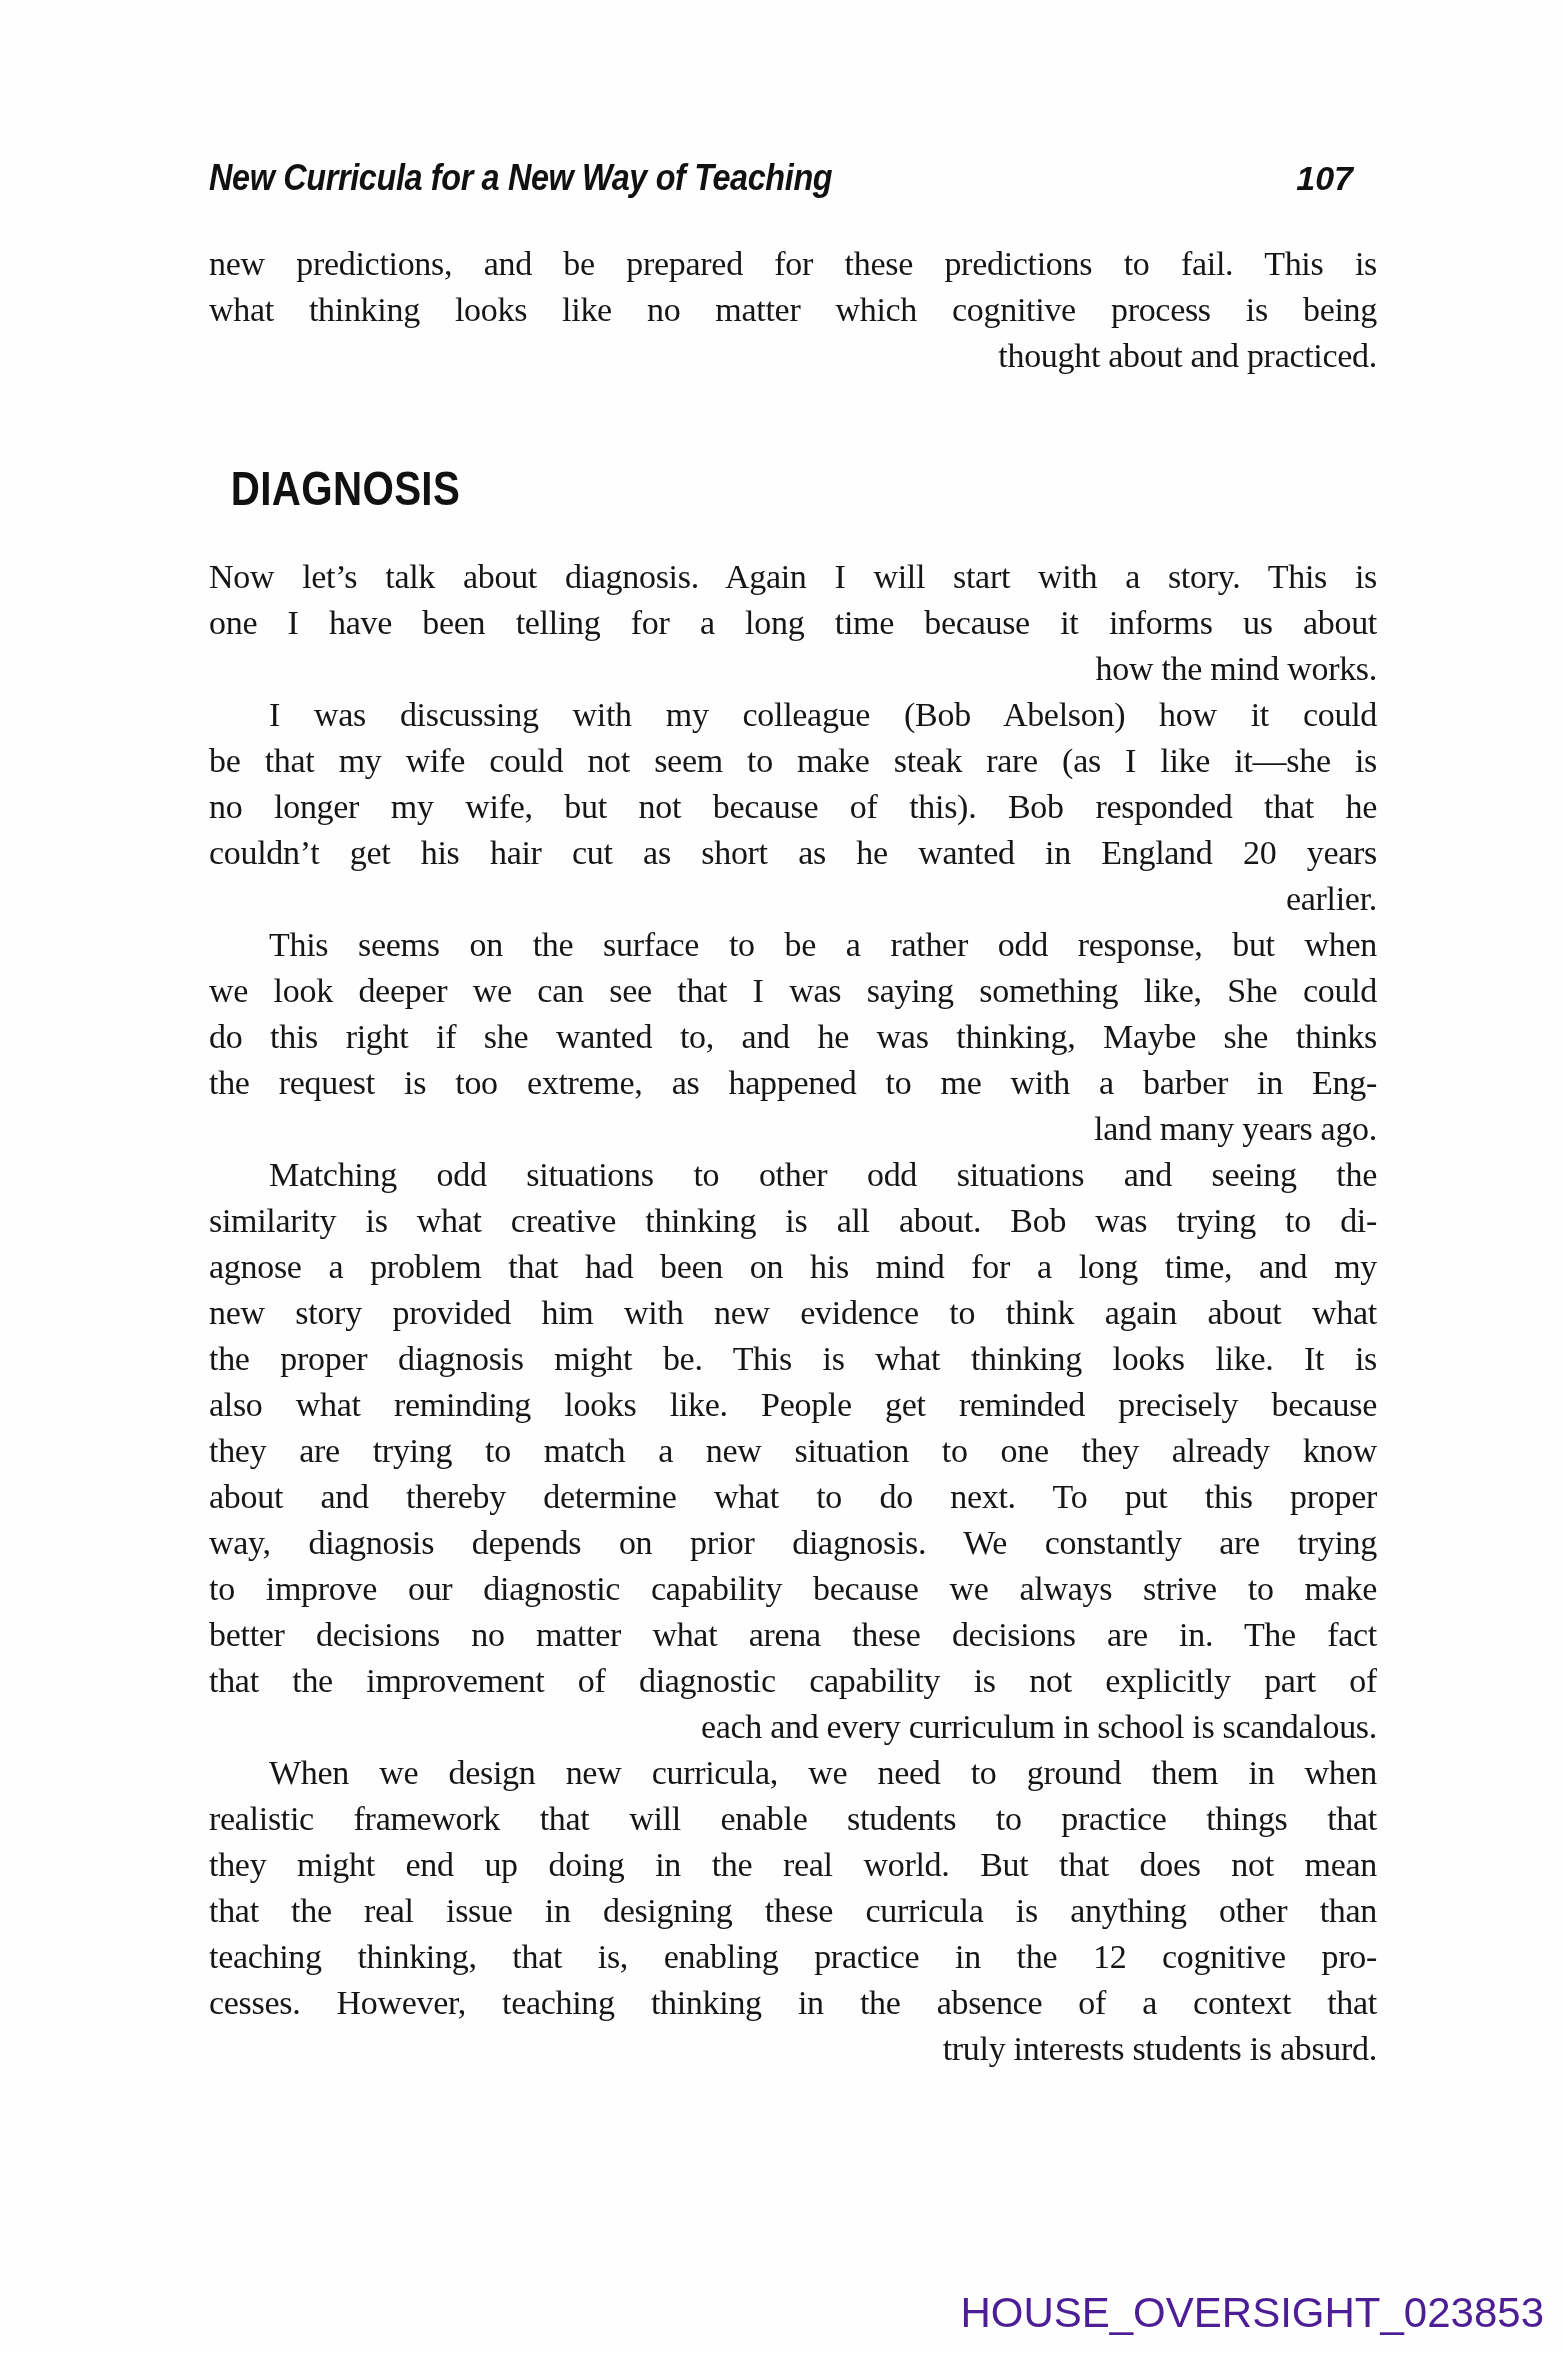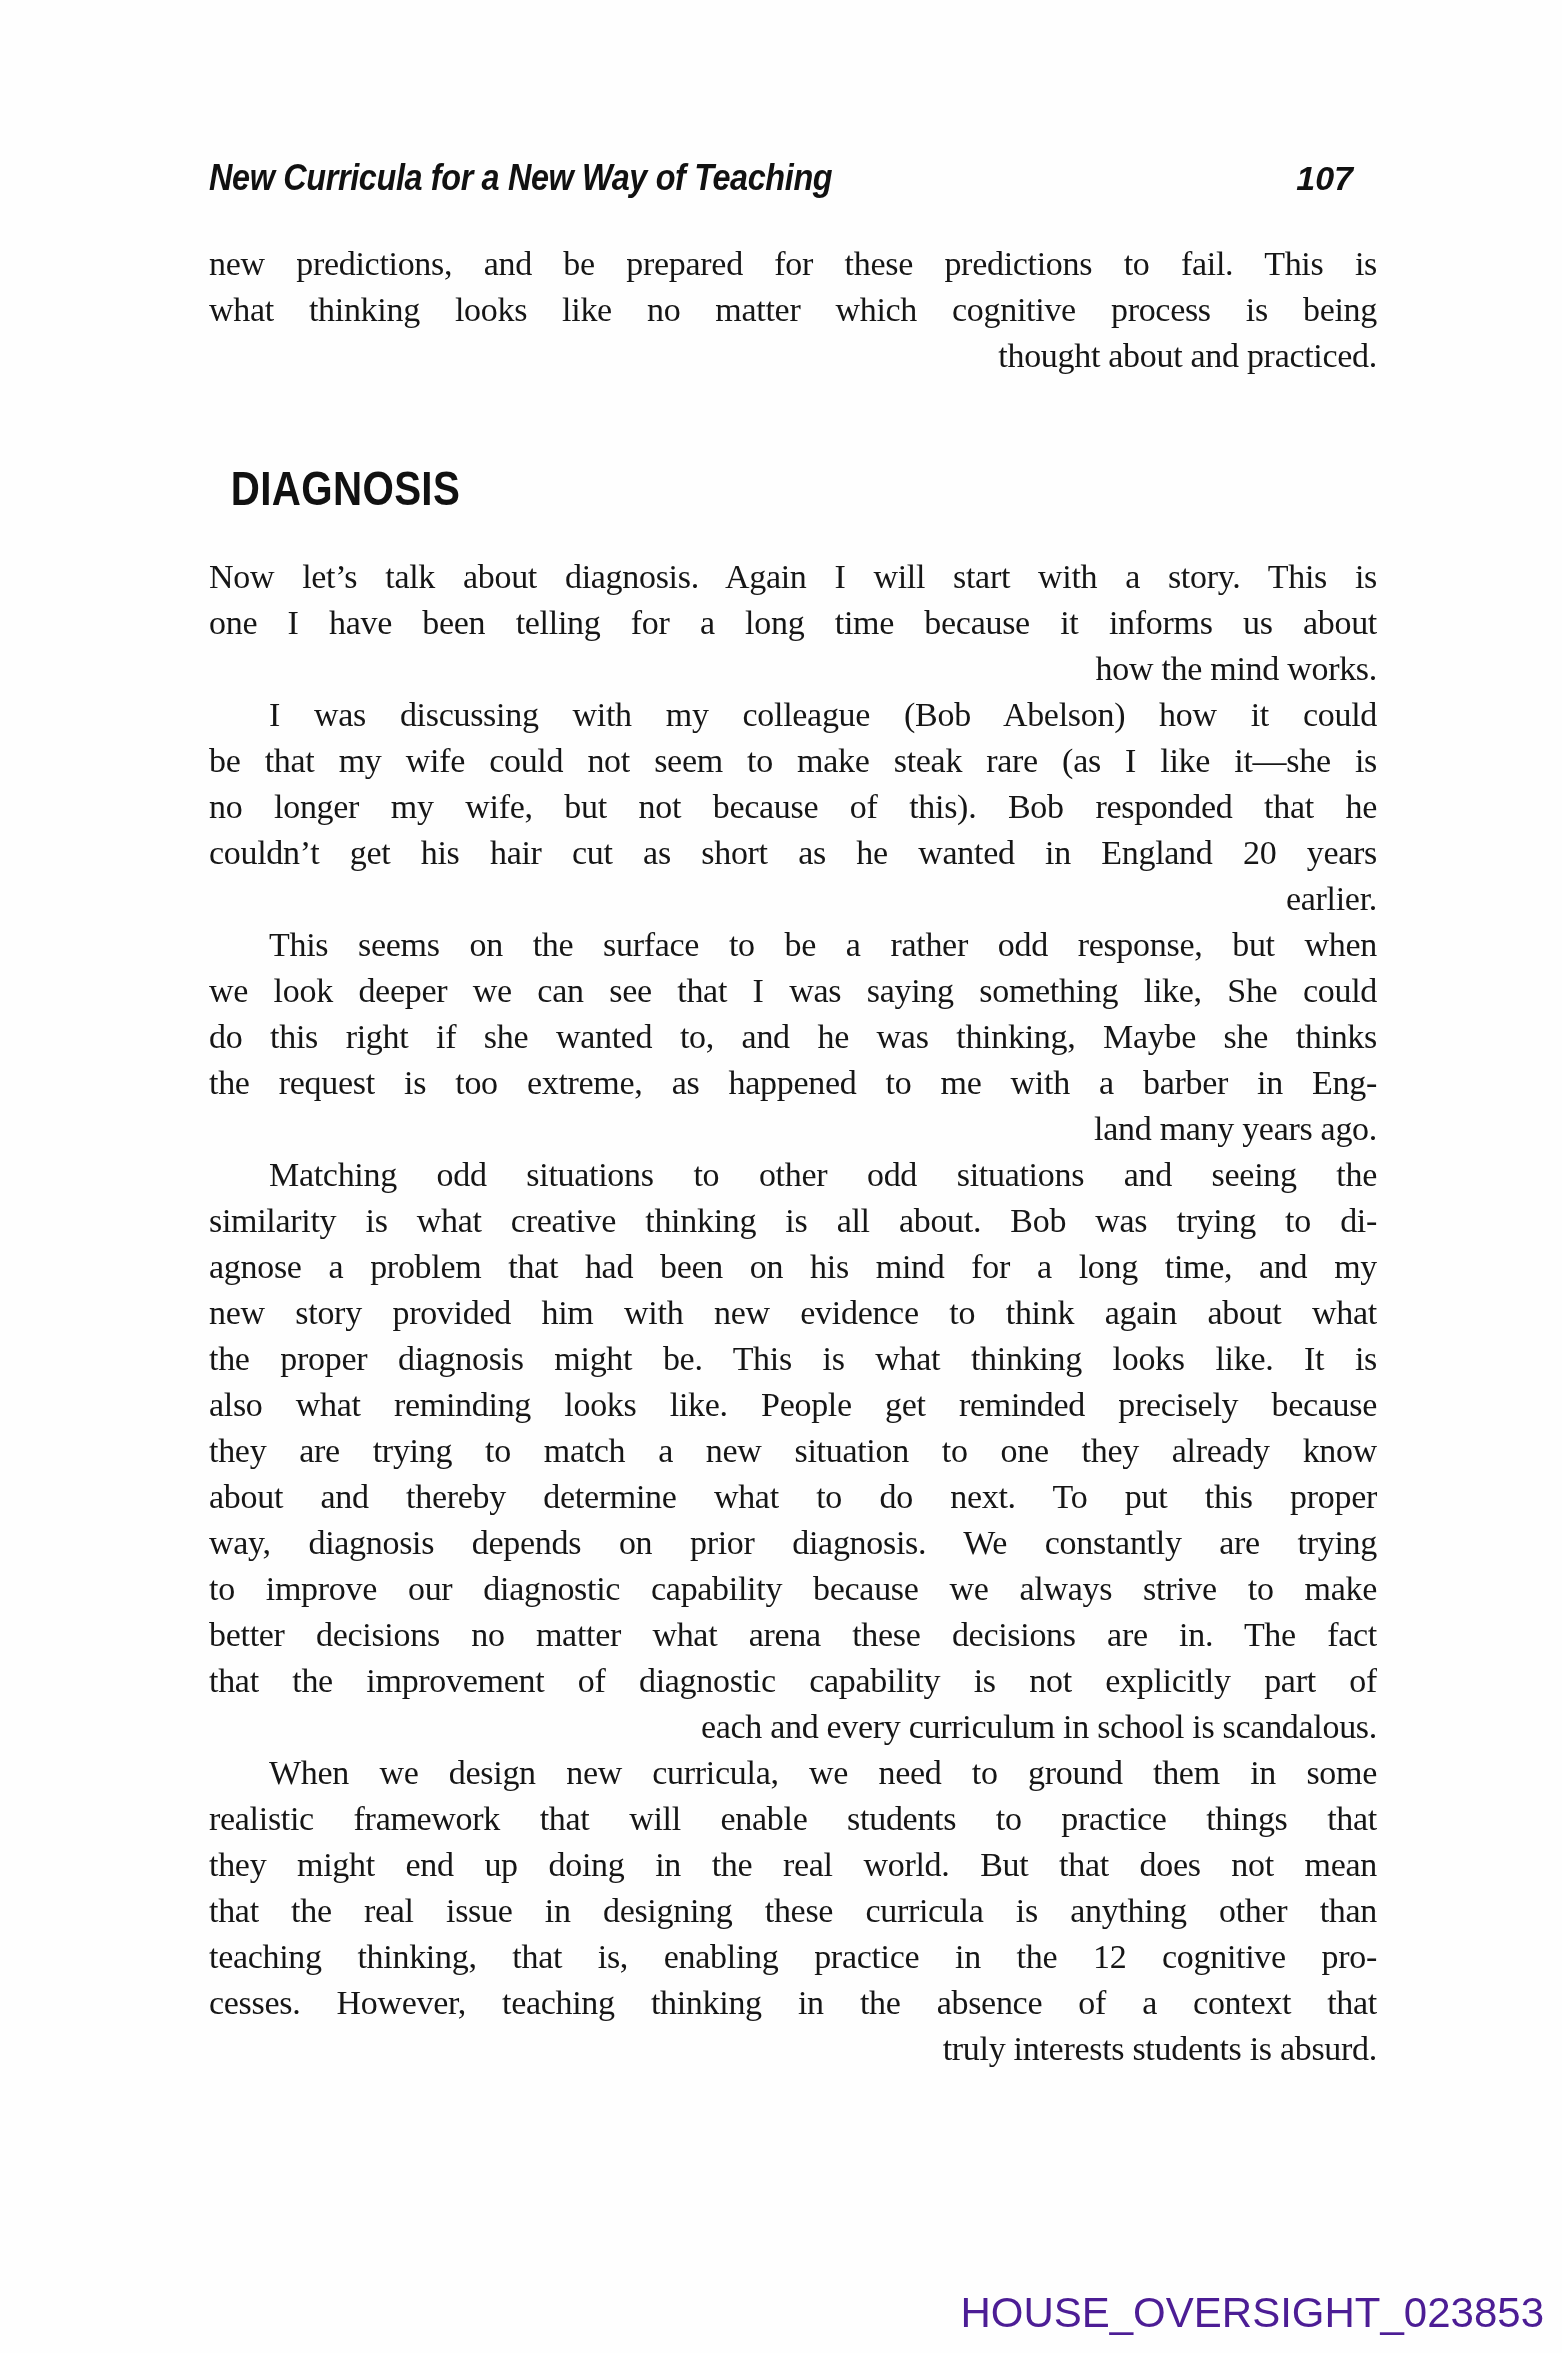--- a/index.html
+++ b/index.html
@@ -160,21 +160,21 @@
         <div class="line">they are trying to match a new situation to one they already know</div>
         <div class="line">about and thereby determine what to do next. To put this proper</div>
         <div class="line">way, diagnosis depends on prior diagnosis. We constantly are trying</div>
         <div class="line">to improve our diagnostic capability because we always strive to make</div>
         <div class="line">better decisions no matter what arena these decisions are in. The fact</div>
         <div class="line">that the improvement of diagnostic capability is not explicitly part of</div>
         <div class="line">each and every curriculum in school is scandalous.</div>
       </div>
     <div class="para ind">
 
-    <div class="line">When we design new curricula, we need to ground them in some</div>
+    <div class="line">When we design new curricula, we need to ground them in when</div>
         <div class="line">realistic framework that will enable students to practice things that</div>
         <div class="line">they might end up doing in the real world. But that does not mean</div>
         <div class="line">that the real issue in designing these curricula is anything other than</div>
         <div class="line">teaching thinking, that is, enabling practice in the 12 cognitive pro-</div>
         <div class="line">cesses. However, teaching thinking in the absence of a context that</div>
         <div class="line">truly interests students is absurd.</div>
       </div>
   </div>
 
   <div class="stamp">HOUSE_OVERSIGHT_023853</div>

